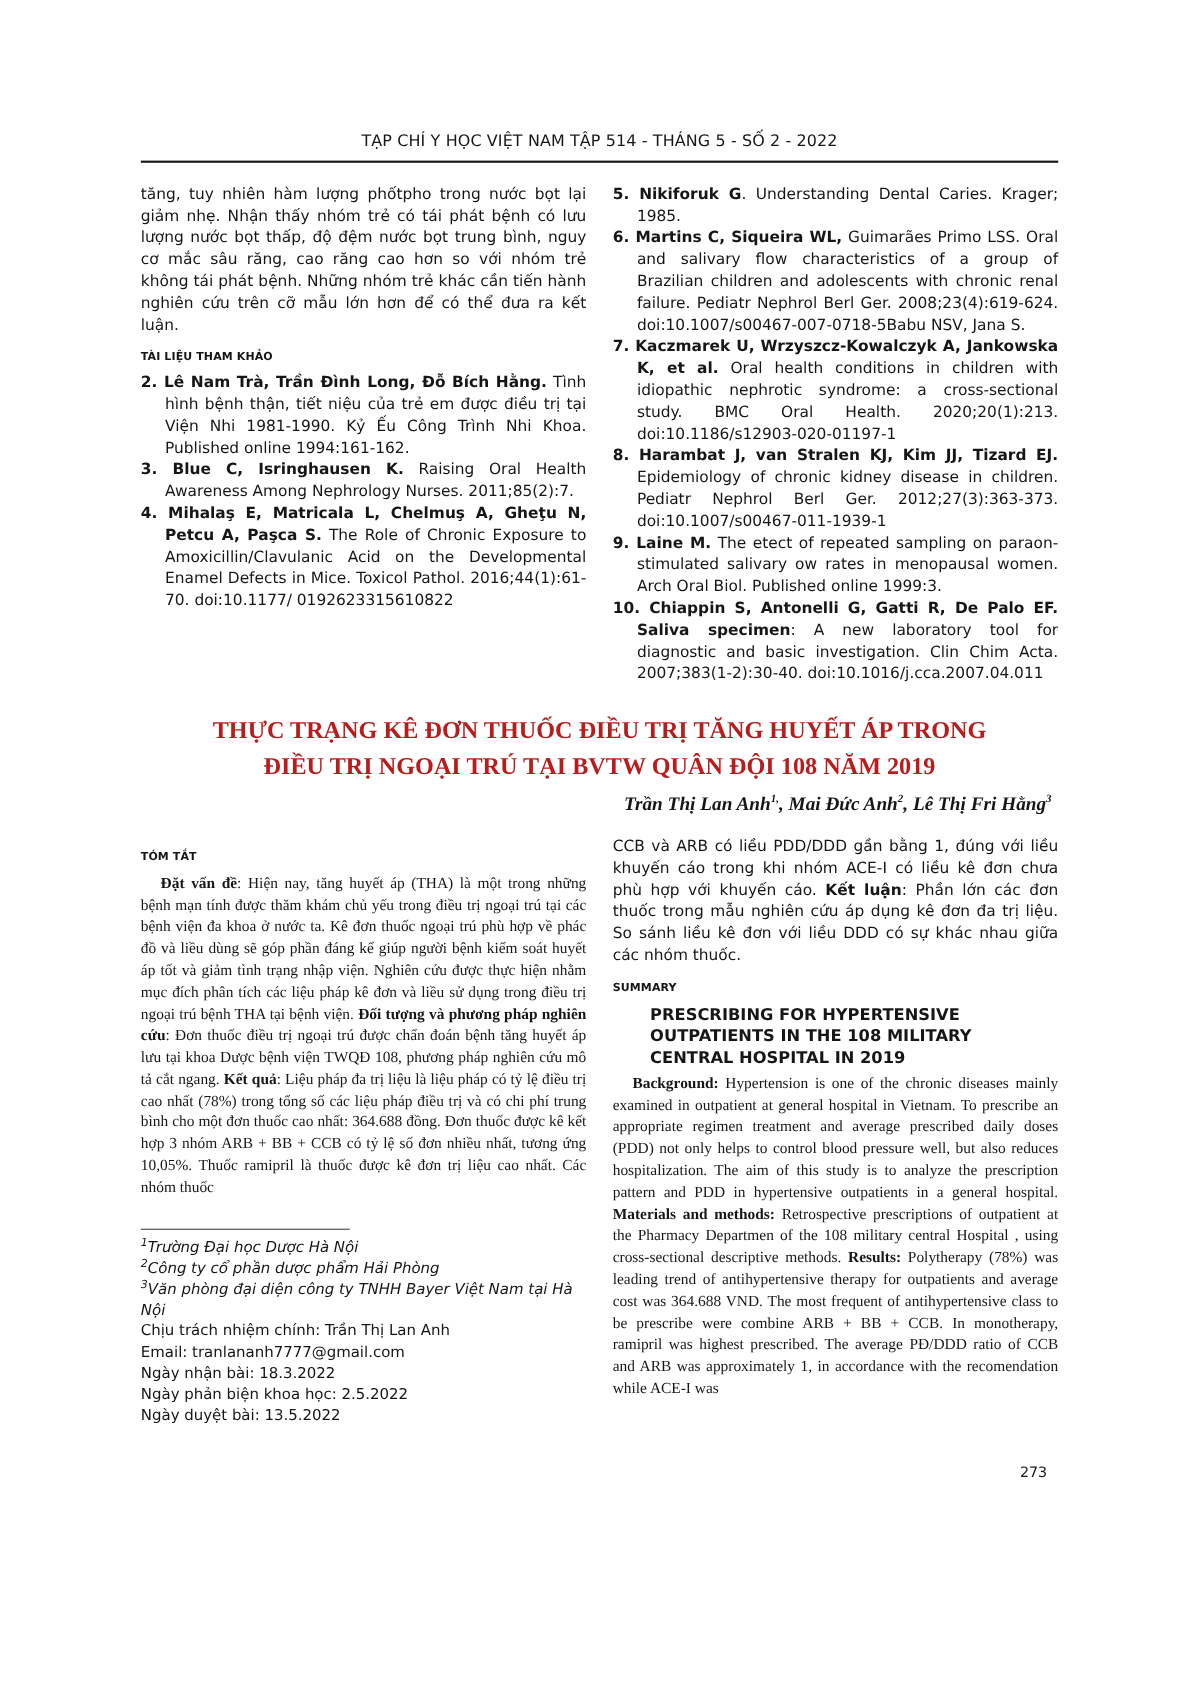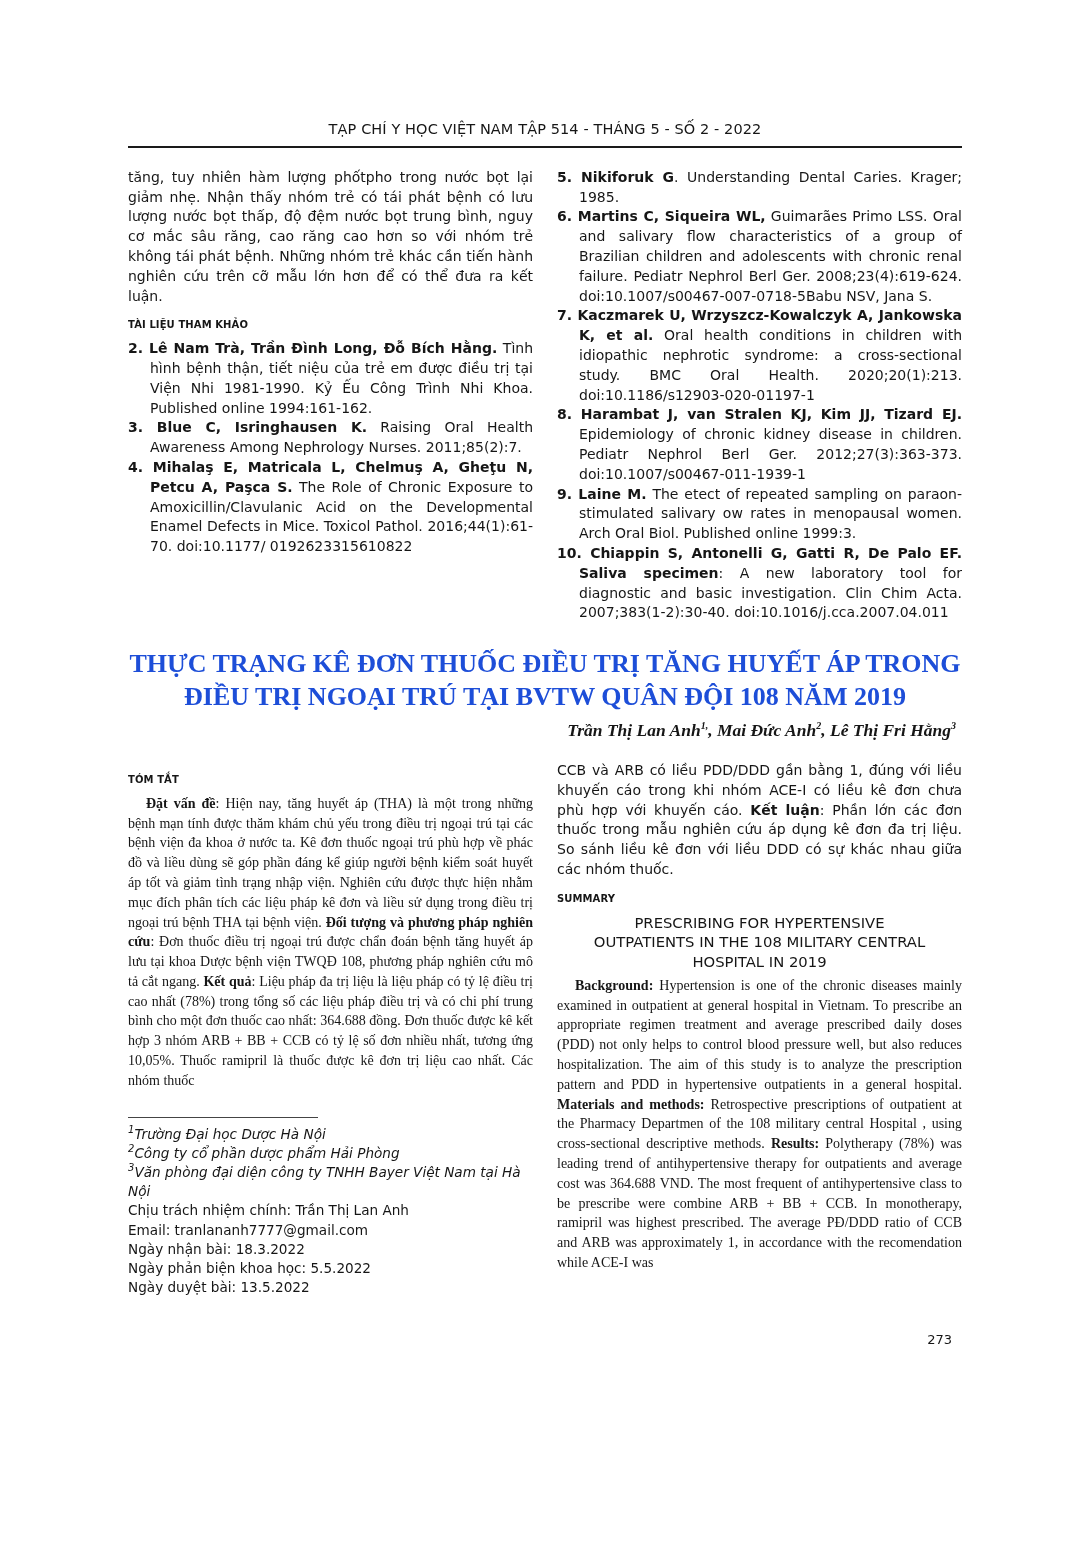--- a/index.html
+++ b/index.html
@@ -40,39 +40,38 @@
   }
   .ref {
     text-align: justify;
     padding-left: 22px;
     text-indent: -22px;
   }
   sup { font-size: 10px; line-height: 0; }
   .article-title {
     font-family: "Liberation Serif", "DejaVu Serif", serif;
     font-weight: bold;
-    font-size: 26px;
+    font-size: 22px;
     line-height: 33px;
     text-align: center;
     margin: 24px 0 0 0;
-    color: #1d4ed8;
+    color: #b91c1c;
   }
   .authors {
     font-family: "Liberation Serif", "DejaVu Serif", serif;
     font-weight: bold;
     font-style: italic;
     font-size: 17.5px;
     text-align: right;
     margin-top: 8px;
     padding-right: 6px;
   }
   .summary-title {
-    font-weight: normal;
+    font-weight: bold;
     font-size: 14.8px;
-    text-align: center;
     margin: 0 0 4px 0;
     padding: 0 34px;
   }
   .footnote-rule {
     border: none;
     border-top: 1.2px solid #444;
     width: 190px;
     margin: 26px 0 7px 0;
   }
   .footnote {
@@ -127,21 +126,21 @@
     <div class="col">
       <h2 class="section-heading">TÓM TẮT</h2>
       <p class="body-text first-indent"><span style="font-weight: bold;">Đặt vấn đề</span><span>: Hiện nay, tăng huyết áp (THA) là một trong những bệnh mạn tính được thăm khám chủ yếu trong điều trị ngoại trú tại các bệnh viện đa khoa ở nước ta. Kê đơn thuốc ngoại trú phù hợp về phác đồ và liều dùng sẽ góp phần đáng kể giúp người bệnh kiểm soát huyết áp tốt và giảm tình trạng nhập viện. Nghiên cứu được thực hiện nhằm mục đích phân tích các liệu pháp kê đơn và liều sử dụng trong điều trị ngoại trú bệnh THA tại bệnh viện. </span><span style="font-weight: bold;">Đối tượng và phương pháp nghiên cứu</span><span>: Đơn thuốc điều trị ngoại trú được chẩn đoán bệnh tăng huyết áp lưu tại khoa Dược bệnh viện TWQĐ 108, phương pháp nghiên cứu mô tả cắt ngang. </span><span style="font-weight: bold;">Kết quả</span><span>: Liệu pháp đa trị liệu là liệu pháp có tỷ lệ điều trị cao nhất (78%) trong tổng số các liệu pháp điều trị và có chi phí trung bình cho một đơn thuốc cao nhất: 364.688 đồng. Đơn thuốc được kê kết hợp 3 nhóm ARB + BB + CCB có tỷ lệ số đơn nhiều nhất, tương ứng 10,05%. Thuốc ramipril là thuốc được kê đơn trị liệu cao nhất. Các nhóm thuốc</span></p>
       <hr class="footnote-rule">
       <div class="footnote italic"><sup>1</sup><span>Trường Đại học Dược Hà Nội</span></div>
       <div class="footnote italic"><sup>2</sup><span>Công ty cổ phần dược phẩm Hải Phòng</span></div>
       <div class="footnote italic"><sup>3</sup><span>Văn phòng đại diện công ty TNHH Bayer Việt Nam tại Hà Nội</span></div>
       <div class="footnote">Chịu trách nhiệm chính: Trần Thị Lan Anh</div>
       <div class="footnote">Email: tranlananh7777@gmail.com</div>
       <div class="footnote">Ngày nhận bài: 18.3.2022</div>
-      <div class="footnote">Ngày phản biện khoa học: 5.5.2022</div>
+      <div class="footnote">Ngày phản biện khoa học: 2.5.2022</div>
       <div class="footnote">Ngày duyệt bài: 13.5.2022</div>
     </div>
     <div class="col">
       <p class="body-text"><span>CCB và ARB có liều PDD/DDD gần bằng 1, đúng với liều khuyến cáo trong khi nhóm ACE-I có liều kê đơn chưa phù hợp với khuyến cáo. </span><span style="font-weight: bold;">Kết luận</span><span>: Phần lớn các đơn thuốc trong mẫu nghiên cứu áp dụng kê đơn đa trị liệu. So sánh liều kê đơn với liều DDD có sự khác nhau giữa các nhóm thuốc.</span></p>
       <h2 class="section-heading">SUMMARY</h2>
       <h3 class="summary-title">PRESCRIBING FOR HYPERTENSIVE OUTPATIENTS IN THE 108 MILITARY CENTRAL HOSPITAL IN 2019</h3>
       <p class="body-text first-indent"><span style="font-weight: bold;">Background:</span><span> Hypertension is one of the chronic diseases mainly examined in outpatient at general hospital in Vietnam. To prescribe an appropriate regimen treatment and average prescribed daily doses (PDD) not only helps to control blood pressure well, but also reduces hospitalization. The aim of this study is to analyze the prescription pattern and PDD in hypertensive outpatients in a general hospital. </span><span style="font-weight: bold;">Materials and methods:</span><span> Retrospective prescriptions of outpatient at the Pharmacy Departmen of the 108 military central Hospital , using cross-sectional descriptive methods. </span><span style="font-weight: bold;">Results:</span><span> Polytherapy (78%) was leading trend of antihypertensive therapy for outpatients and average cost was 364.688 VND. The most frequent of antihypertensive class to be prescribe were combine ARB + BB + CCB. In monotherapy, ramipril was highest prescribed. The average PĐ/DDD ratio of CCB and ARB was approximately 1, in accordance with the recomendation while ACE-I was</span></p>
     </div>
   </section>
 

